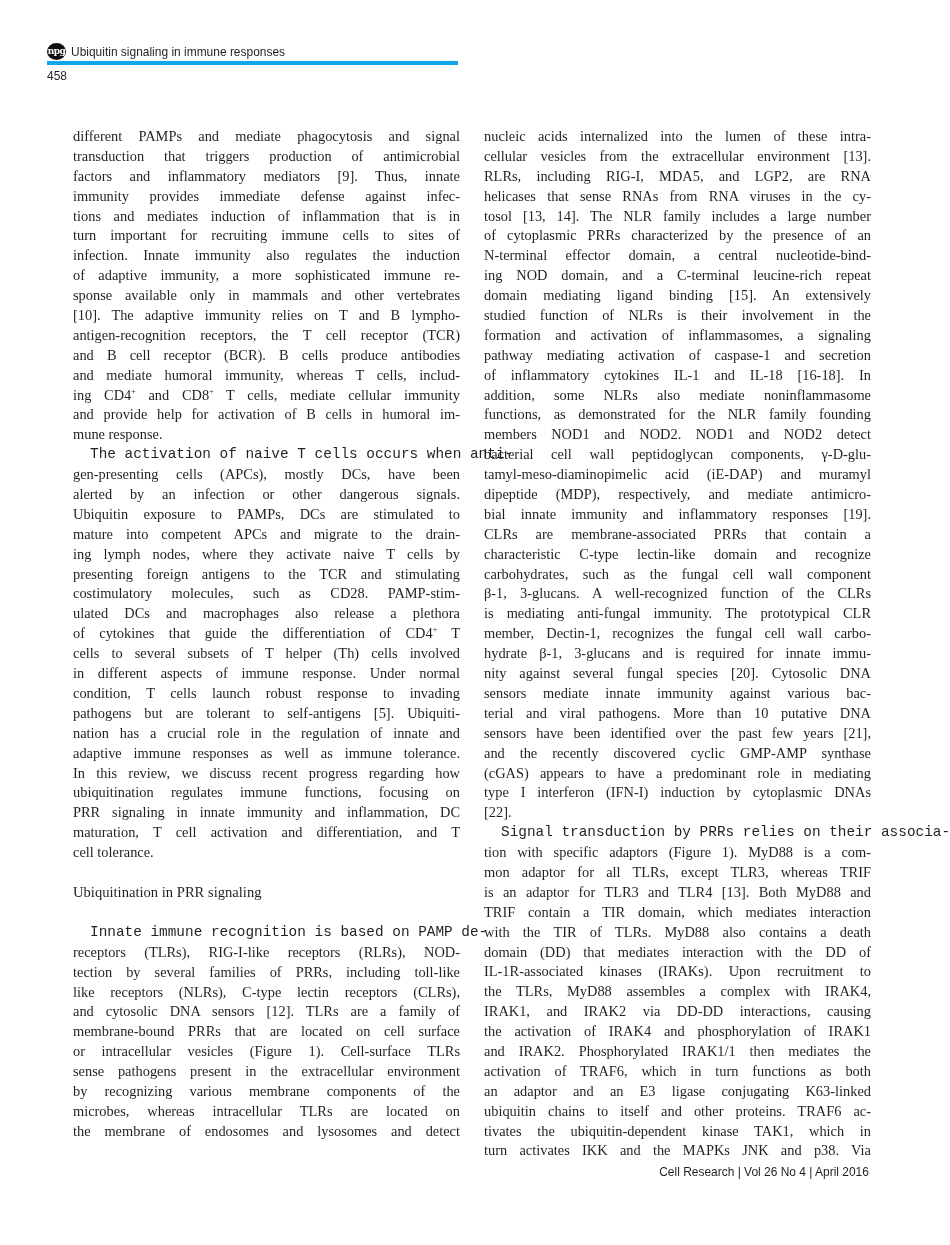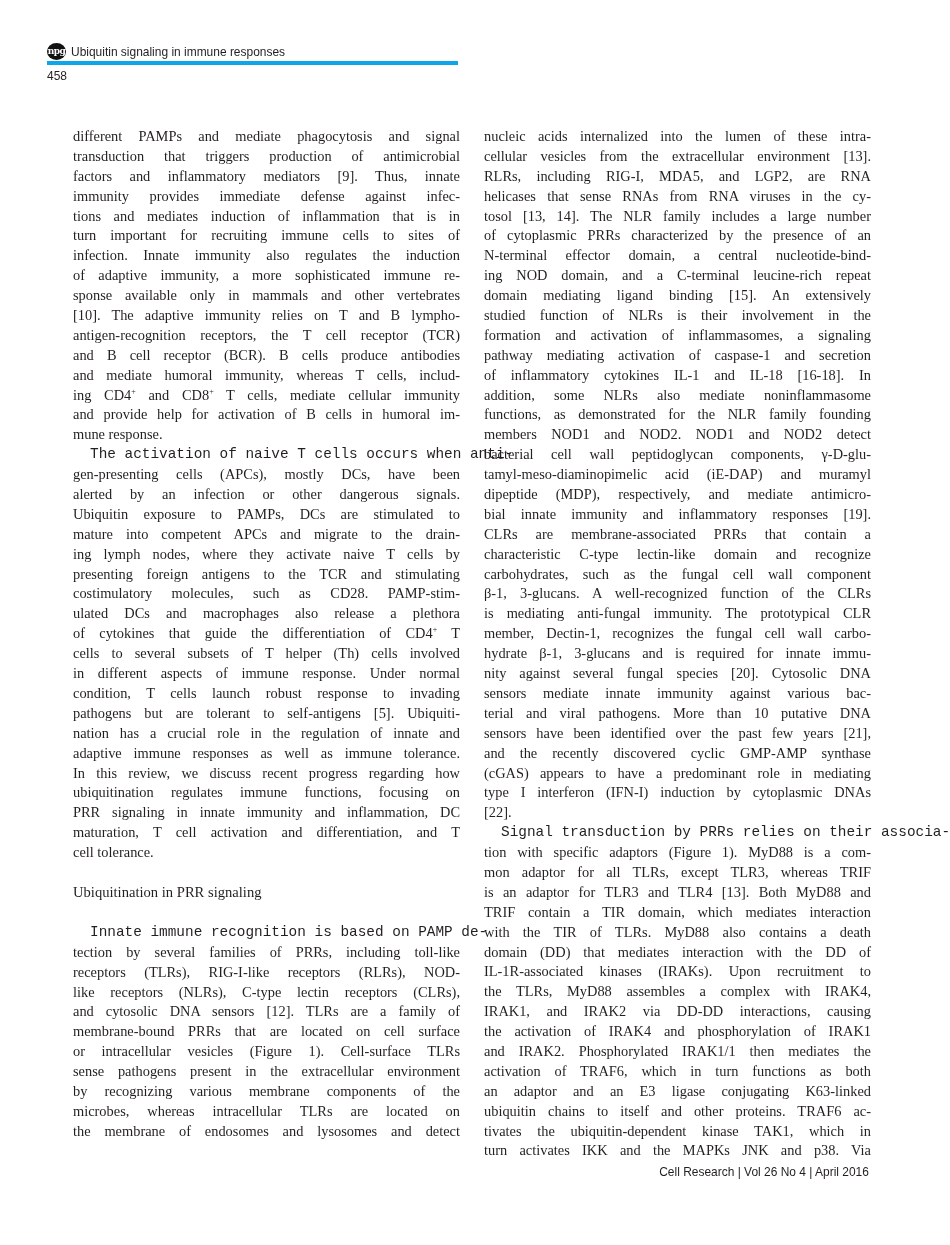--- a/index.html
+++ b/index.html
@@ -68,22 +68,22 @@
     <span class="line">adaptive immune responses as well as immune tolerance.</span>
     <span class="line">In this review, we discuss recent progress regarding how</span>
     <span class="line">ubiquitination regulates immune functions, focusing on</span>
     <span class="line">PRR signaling in innate immunity and inflammation, DC</span>
     <span class="line">maturation, T cell activation and differentiation, and T</span>
     <span class="line last">cell tolerance.</span>
   </div>
   <div class="line heading last">Ubiquitination in PRR signaling</div>
   <div>
     <span class="line indent">Innate immune recognition is based on PAMP de-</span>
+    <span class="line">receptors (TLRs), RIG-I-like receptors (RLRs), NOD-</span>
     <span class="line">tection by several families of PRRs, including toll-like</span>
-    <span class="line">receptors (TLRs), RIG-I-like receptors (RLRs), NOD-</span>
     <span class="line">like receptors (NLRs), C-type lectin receptors (CLRs),</span>
     <span class="line">and cytosolic DNA sensors [12]. TLRs are a family of</span>
     <span class="line">membrane-bound PRRs that are located on cell surface</span>
     <span class="line">or intracellular vesicles (Figure 1). Cell-surface TLRs</span>
     <span class="line">sense pathogens present in the extracellular environment</span>
     <span class="line">by recognizing various membrane components of the</span>
     <span class="line">microbes, whereas intracellular TLRs are located on</span>
     <span class="line">the membrane of endosomes and lysosomes and detect</span>
   </div>
 </div>

